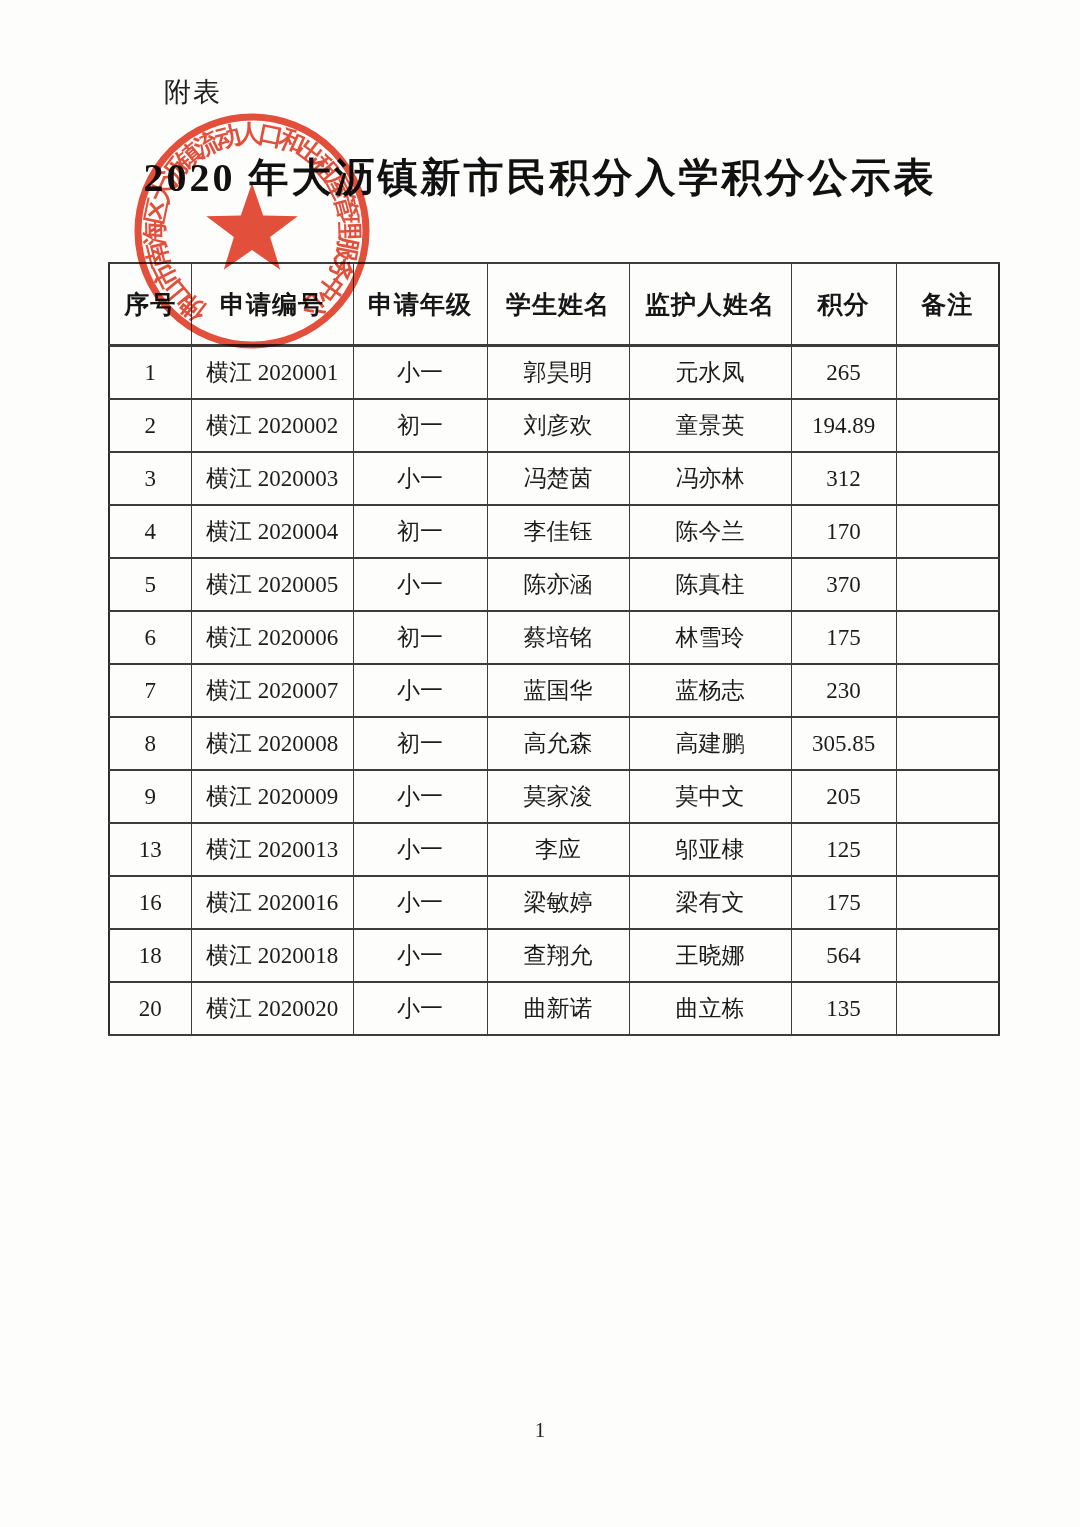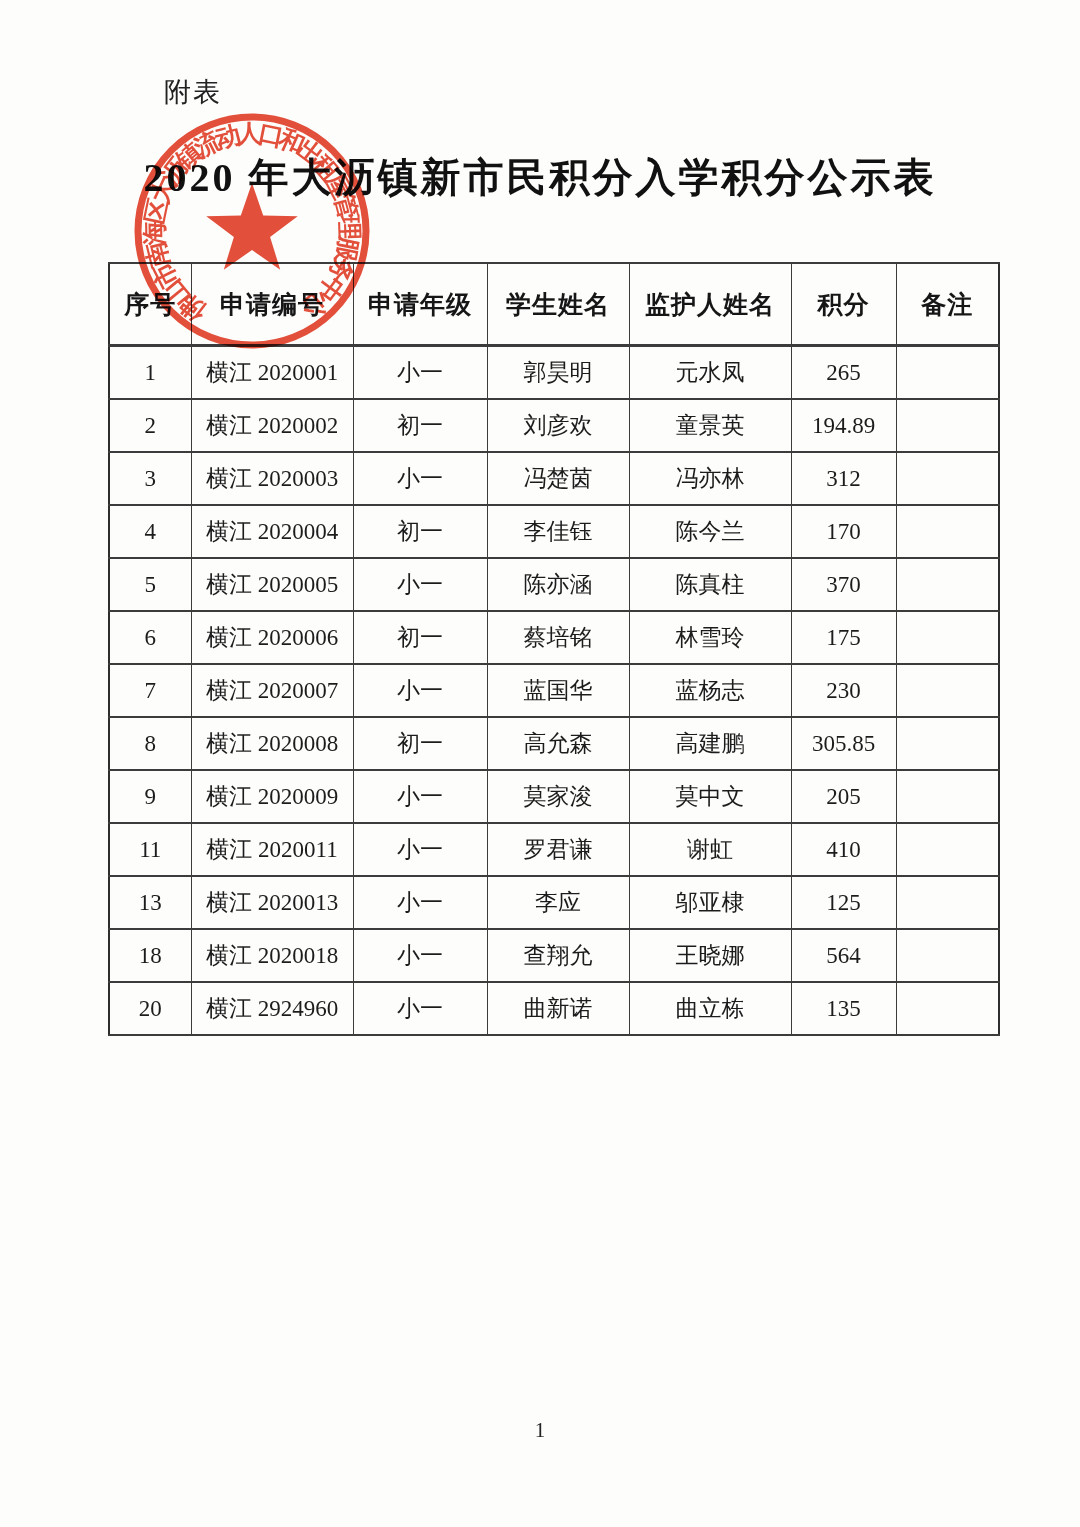--- a/index.html
+++ b/index.html
@@ -213,49 +213,49 @@
         <tr>
           <td>9</td>
           <td>横江 2020009</td>
           <td>小一</td>
           <td>莫家浚</td>
           <td>莫中文</td>
           <td>205</td>
           <td></td>
         </tr>
         <tr>
-          <td>11</td>
-          <td>横江 2020011</td>
-          <td>小一</td>
-          <td>罗君谦</td>
-          <td>谢虹</td>
-          <td>410</td>
-          <td></td>
-        </tr>
-        <tr>
           <td>13</td>
           <td>横江 2020013</td>
           <td>小一</td>
           <td>李应</td>
           <td>邬亚棣</td>
           <td>125</td>
           <td></td>
         </tr>
         <tr>
+          <td>16</td>
+          <td>横江 2020016</td>
+          <td>小一</td>
+          <td>梁敏婷</td>
+          <td>梁有文</td>
+          <td>175</td>
+          <td></td>
+        </tr>
+        <tr>
           <td>18</td>
           <td>横江 2020018</td>
           <td>小一</td>
           <td>查翔允</td>
           <td>王晓娜</td>
           <td>564</td>
           <td></td>
         </tr>
         <tr>
           <td>20</td>
-          <td>横江 2924960</td>
+          <td>横江 2020020</td>
           <td>小一</td>
           <td>曲新诺</td>
           <td>曲立栋</td>
           <td>135</td>
           <td></td>
         </tr>
       </tbody>
   </table>
 
   <div class="page-number">1</div>

